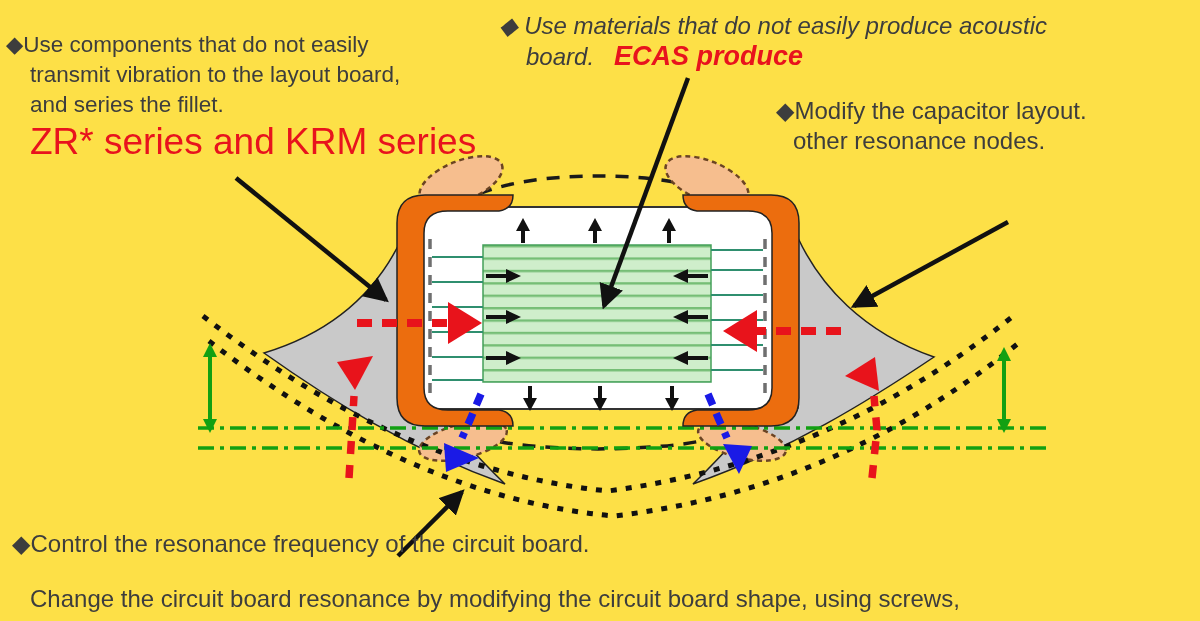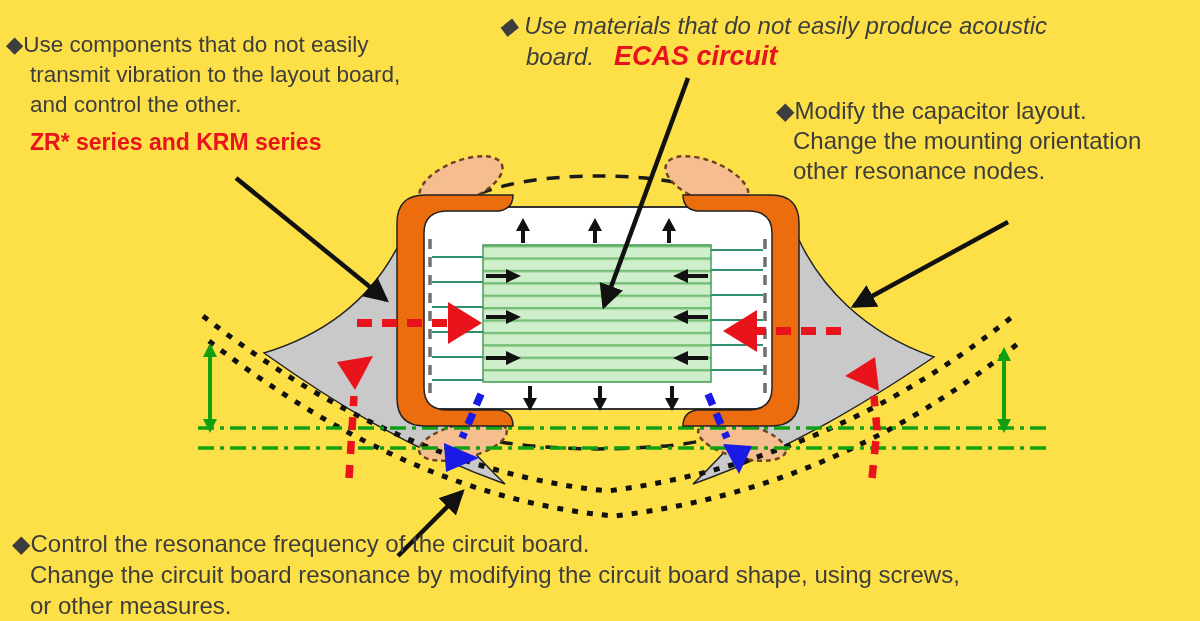--- a/index.html
+++ b/index.html
@@ -9,28 +9,28 @@
     background:#fde047;
     overflow:hidden;
     font-family:"Liberation Sans", sans-serif;
     color:#3d3d3d;
   }
   #diagram{position:absolute;left:0;top:0;width:1200px;height:621px;}
   .anno{position:absolute;white-space:nowrap;}
   .anno .ln{display:block;}
   .indent{padding-left:24px;}
   .anno-left{left:6px;top:30px;font-size:22.5px;line-height:30px;}
-  .anno-left .series{margin-top:7px;padding-left:24px;font-size:23px;font-weight:700;color:#e8131d;}
+  .anno-left .series{margin-top:7px;padding-left:24px;font-size:37px;font-weight:400;color:#e8131d;}
   .anno-top{left:499px;top:10px;font-size:24px;line-height:31px;font-style:italic;}
   .anno-top .ln2{padding-left:27px;}
   .anno-top .series{font-size:27px;font-weight:700;color:#e8131d;margin-left:20px;}
   .anno-right{left:776px;top:96px;font-size:24px;line-height:30px;}
   .anno-right .indent{padding-left:17px;}
   .anno-bottom{left:12px;top:528px;font-size:24px;line-height:31px;}
-  .anno-bottom .indent{padding-left:18px;}
+  .anno-bottom .indent{padding-left:18px;margin-top:24px;}
 </style>
 </head>
 <body>
 
 <div id="stage">
 
   <svg id="diagram" viewBox="0 0 1200 621" xmlns="http://www.w3.org/2000/svg">
     <defs>
       <marker id="ah" viewBox="0 0 10 10" refX="8.5" refY="5" markerWidth="5.5" markerHeight="5.5" orient="auto-start-reverse">
         <path d="M0,0 L10,5 L0,10 z" fill="#111"></path>
@@ -165,32 +165,31 @@
       <line x1="236" y1="178" x2="386" y2="300" marker-end="url(#ah)"></line>
       <line x1="688" y1="78" x2="604" y2="306" marker-end="url(#ah)"></line>
       <line x1="1008" y1="222" x2="854" y2="306" marker-end="url(#ah)"></line>
       <line x1="398" y1="556" x2="462" y2="492" marker-end="url(#ah)"></line>
     </g>
   </svg>
 
   <div class="anno anno-left">
     <span class="ln">◆Use components that do not easily</span>
     <span class="ln indent">transmit vibration to the layout board,</span>
-    <span class="ln indent">and control the other.</span>
+    <span class="ln indent">and series the fillet.</span>
     <span class="ln series">ZR* series and KRM series</span>
   </div>
 
   <div class="anno anno-top">
     <span class="ln">◆ Use materials that do not easily produce acoustic</span>
-    <span class="ln ln2"><span>board.</span><span class="series">ECAS circuit</span></span>
+    <span class="ln ln2"><span>board.</span><span class="series">ECAS produce</span></span>
   </div>
 
   <div class="anno anno-right">
     <span class="ln">◆Modify the capacitor layout.</span>
-    <span class="ln indent">Change the mounting orientation</span>
     <span class="ln indent">other resonance nodes.</span>
   </div>
 
   <div class="anno anno-bottom">
     <span class="ln">◆Control the resonance frequency of the circuit board.</span>
     <span class="ln indent">Change the circuit board resonance by modifying the circuit board shape, using screws,</span>
     <span class="ln indent">or other measures.</span>
   </div>
 
 </div>

